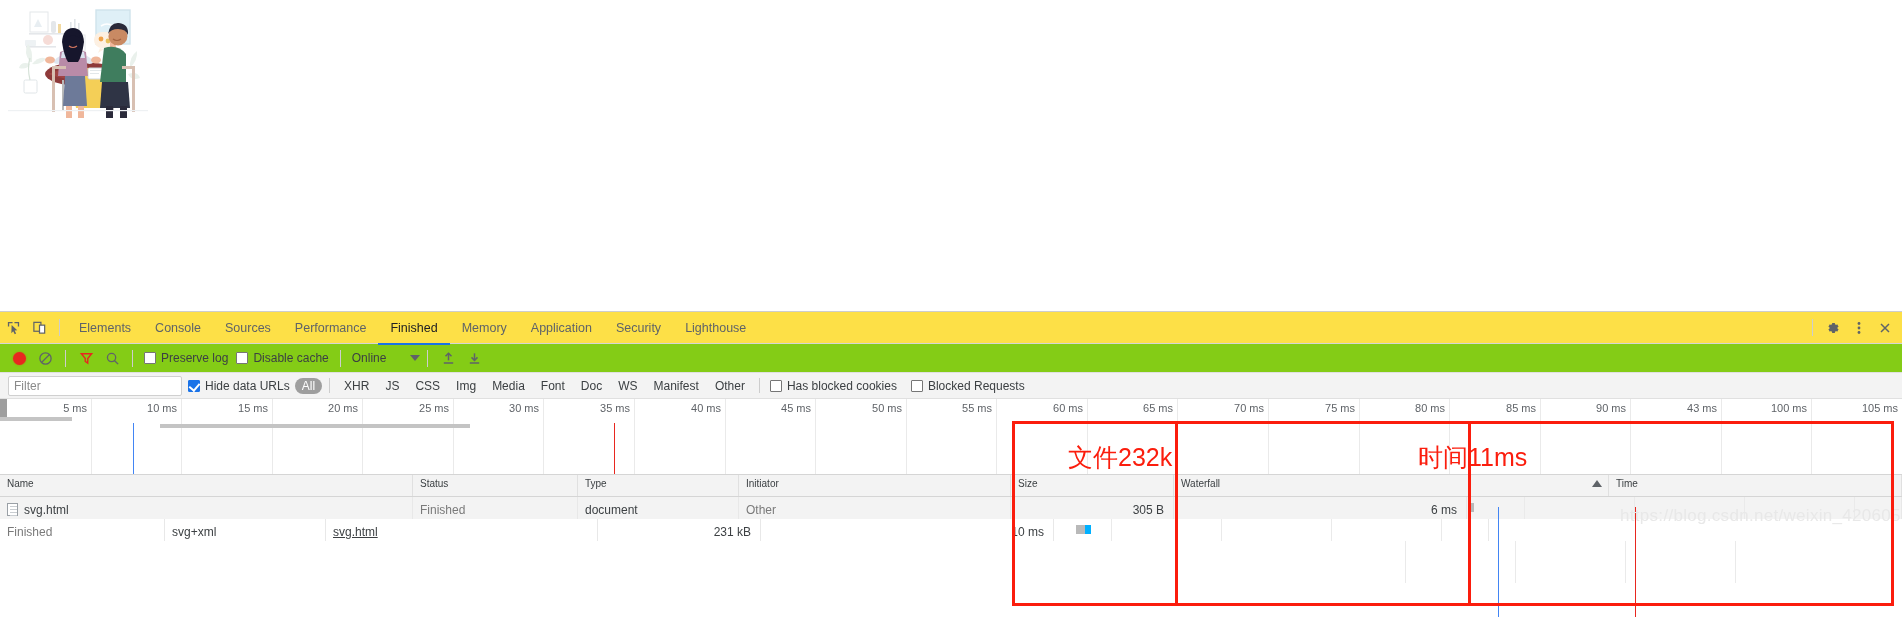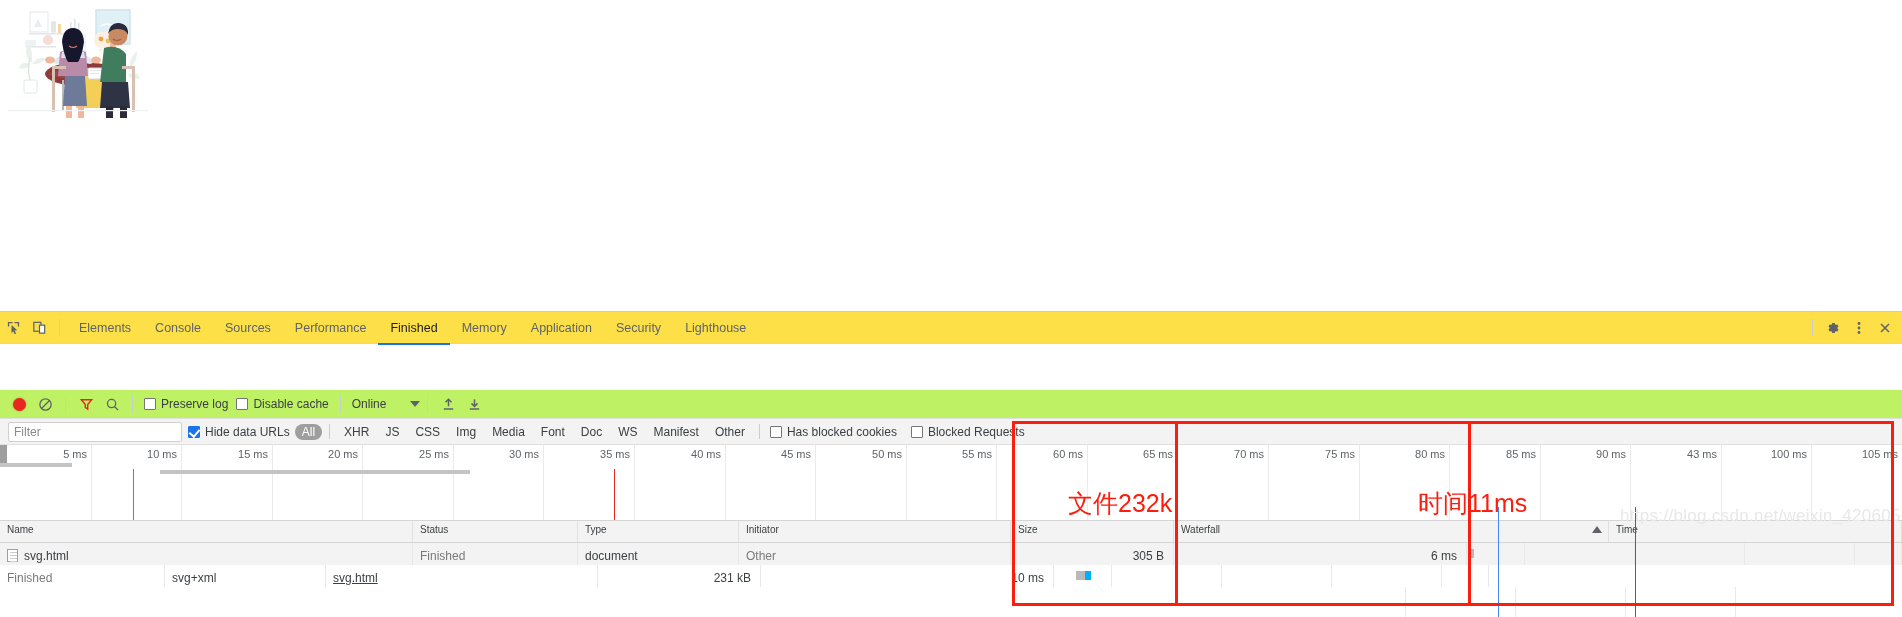--- a/index.html
+++ b/index.html
@@ -44,21 +44,21 @@
     border-bottom: 2px solid transparent; position: relative; top: 1px;
   }
   .tab.active { color: #202124; border-bottom-color: #1a73e8; }
   .tabstrip-right {
     margin-left: auto; display: flex; align-items: center; padding-right: 4px;
   }
 
   
   .nettoolbar {
     display: flex; align-items: center; height: 29px;
-    background: #bef264; border-bottom: 1px solid #e0e0e0; padding: 0 6px; margin-top: 46px;
+    background: #84cc16; border-bottom: 1px solid #e0e0e0; padding: 0 6px;
   }
   .rec-dot { width: 13px; height: 13px; border-radius: 50%; background: #e8271f;
              box-shadow: 0 0 2px rgba(232,39,31,.55); }
   .chk-wrap { display: flex; align-items: center; gap: 5px; white-space: nowrap;
               font-size: 12px; color: #3c4043; margin: 0 4px; }
   .cbox { width: 12px; height: 12px; border: 1px solid #767676; background: #fff;
           border-radius: 1px; flex: 0 0 auto; position: relative; }
   .cbox.checked { background: #1a73e8; border-color: #1a73e8; }
   .cbox.checked::after {
     content: ""; position: absolute; left: 2px; top: 0px; width: 5px; height: 8px;

